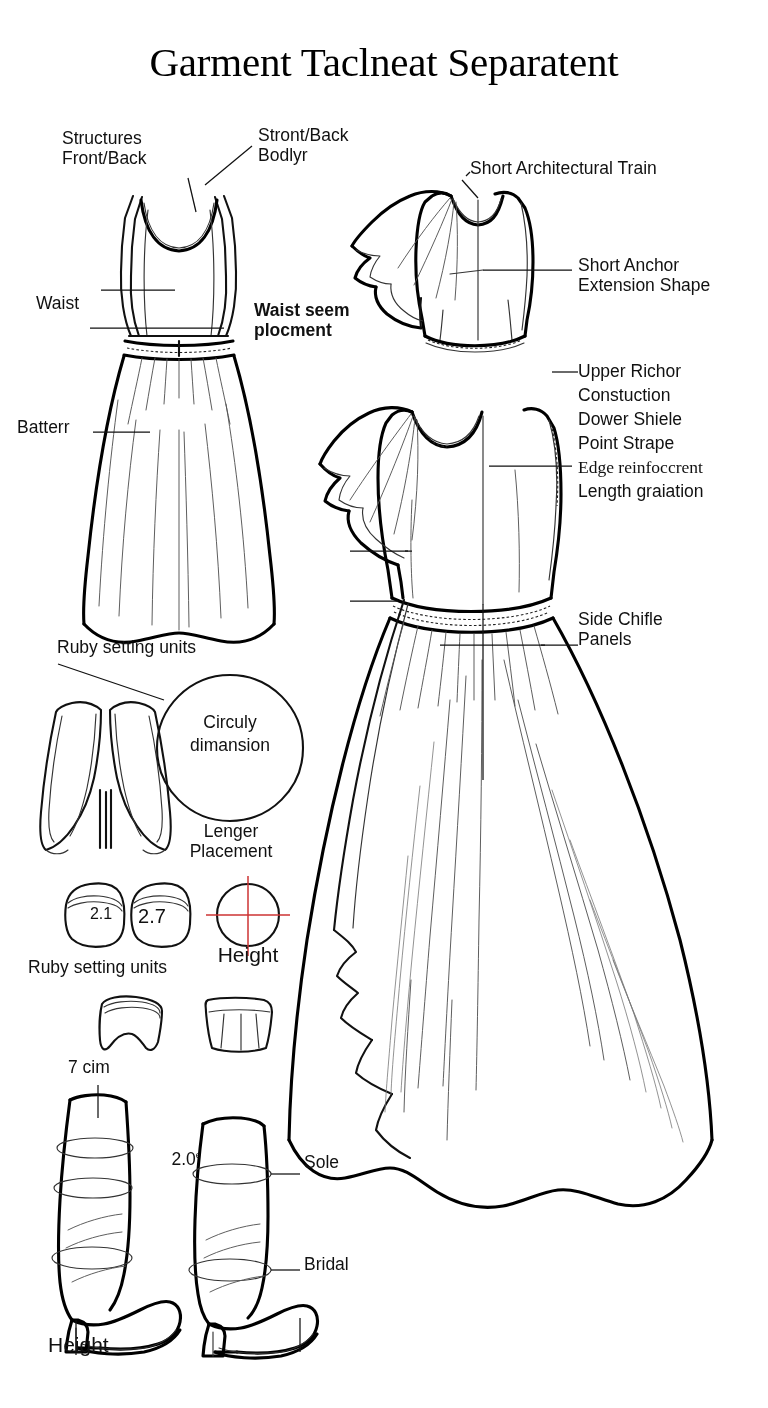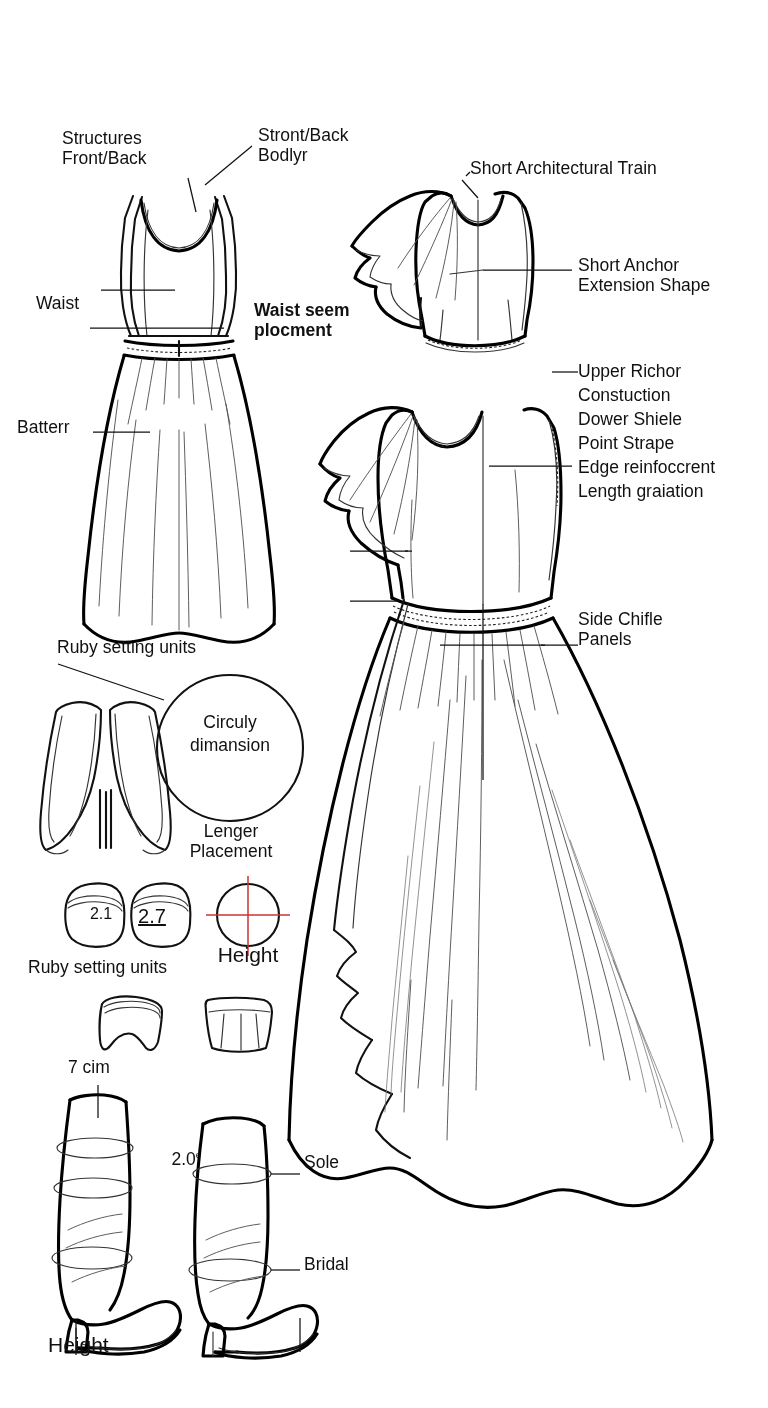--- a/index.html
+++ b/index.html
@@ -46,20 +46,21 @@
   .ln-ff { fill: none; stroke: #777; stroke-width: 0.8; stroke-linecap: round; }
   .leader { fill: none; stroke: #111; stroke-width: 1.25; }
   .dash { fill: none; stroke: #222; stroke-width: 1.1; stroke-dasharray: 2.6 2.2; }
   .red { fill: none; stroke: #cc3333; stroke-width: 1.5; }
 </style>
 </head>
 <body>
 
 <div id="page">
 
+  <div id="title">Garment Taclneat Separatent</div>
 
   <svg width="768" height="1408">
 
     <path class="ln" d="M133 196 L125 218 L122 246 L121 272"></path>
     <path class="ln" d="M142 197 L135 219 L132 247 L131 276"></path>
     <path class="ln" d="M224 196 L232 218 L235 246 L236 272"></path>
     <path class="ln" d="M215 197 L222 219 L225 247 L226 276"></path>
 
     <path class="ln-b" d="M141 200 C145 232, 158 250, 179 251 C200 250, 213 232, 217 200"></path>
     <path class="ln-t" d="M144 203 C148 231, 160 247, 179 248 C198 247, 210 231, 214 203"></path>
@@ -243,21 +244,21 @@
 
     <path class="leader" d="M405 551 L408 551"></path>
     <path class="leader" d="M350 551 L412 551"></path>
     <path class="leader" d="M350 601 L398 601"></path>
   </svg>
 
   <div class="lbl" style="left:578px; top:362px;">Upper Richor</div>
   <div class="lbl" style="left:578px; top:386px;">Constuction</div>
   <div class="lbl" style="left:578px; top:410px;">Dower Shiele</div>
   <div class="lbl" style="left:578px; top:434px;">Point Strape</div>
-  <div class="lbl" style="left:578px; top:458px;">Edge reinfoccrent</div>
+  <div class="lbl" style="left:578px; top:458px;font-family:Liberation Serif, serif;">Edge reinfoccrent</div>
   <div class="lbl" style="left:578px; top:482px;">Length graiation</div>
   <div class="lbl" style="left:578px; top:610px;">Side Chifle
 Panels</div>
 
   <svg width="768" height="1408">
 
     <path class="ln" d="M56 712 C50 740, 44 776, 41 812 C39 835, 41 846, 46 850 C56 847, 66 838, 74 826
                          C83 813, 90 796, 94 778 C99 753, 101 730, 101 710 C93 703, 82 701, 72 703 C64 705, 58 708, 56 712 Z"></path>
     <path class="ln-t" d="M62 716 C56 744, 51 778, 49 810 C48 828, 50 838, 54 842"></path>
     <path class="ln-t" d="M96 714 C95 738, 92 764, 87 788 C82 810, 76 826, 70 836"></path>
@@ -297,21 +298,21 @@
                          C189 937, 183 944, 172 946 C159 948, 146 946, 138 939 C132 933, 130 919, 132 905 Z"></path>
     <path class="ln-t" d="M134 903 C140 898, 152 895, 165 896 C177 897, 185 901, 188 906"></path>
     <path class="ln-t" d="M134 908 C140 904, 152 901, 165 902 C177 903, 185 906, 188 911"></path>
 
     <circle class="ln" cx="248" cy="915" r="31"></circle>
     <path class="red" d="M206 915 L290 915"></path>
     <path class="red" d="M248 876 L248 956"></path>
   </svg>
 
   <div class="lbl ctr" style="left:66px; top:905px; width:70px; font-size:16px;">2.1</div>
-  <div class="lbl ctr" style="left:132px; top:905px; width:40px; font-size:20px;text-decoration:underline;">2.7</div>
+  <div class="lbl ctr" style="left:132px; top:905px; width:40px; font-size:20px;">2.7</div>
   <div class="lbl ctr" style="left:198px; top:943px; width:100px; font-size:21px;">Height</div>
   <div class="lbl" style="left:28px; top:958px;">Ruby setting units</div>
 
   <svg width="768" height="1408">
 
     <path class="ln" d="M102 1004 C106 998, 120 995, 136 997 C152 999, 162 1004, 162 1011
                          C162 1020, 160 1032, 158 1042 C155 1050, 150 1052, 146 1048
                          C142 1043, 138 1036, 132 1034 C124 1032, 116 1038, 110 1046
                          C105 1052, 101 1050, 100 1040 C99 1028, 100 1012, 102 1004 Z"></path>
     <path class="ln-t" d="M104 1007 C112 1002, 128 1000, 142 1002 C154 1004, 160 1008, 160 1013"></path>

